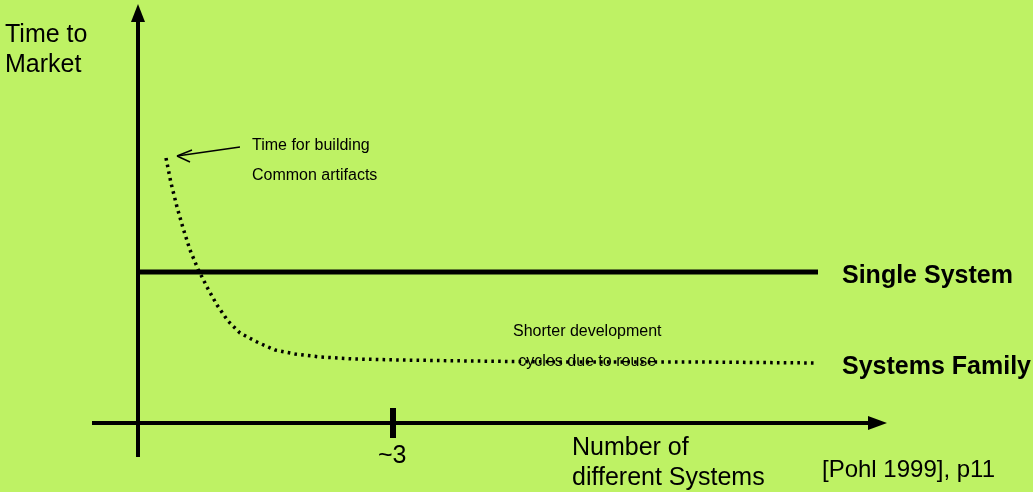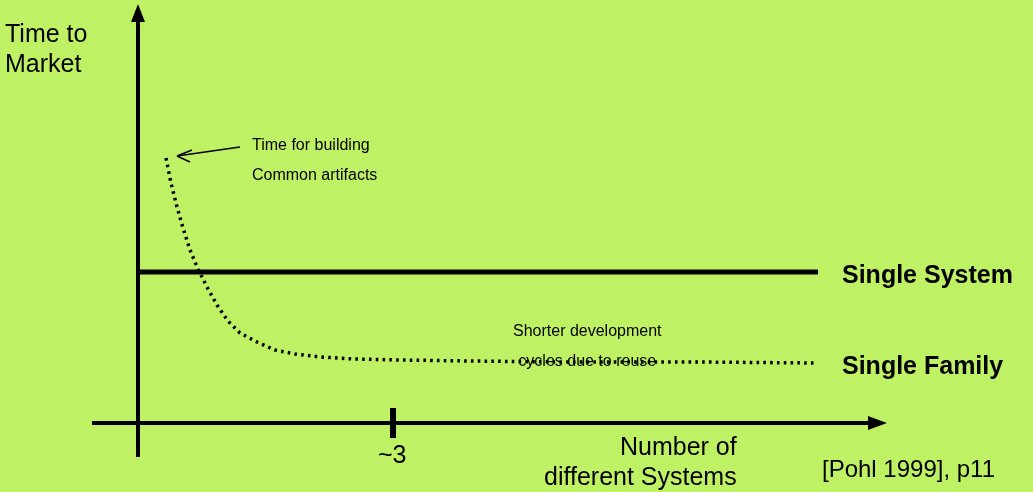--- a/index.html
+++ b/index.html
@@ -59,25 +59,24 @@
   .system-family-label {
     left: 842px;
     top: 351px;
   }
   .tick-label {
     left: 378px;
     top: 440px;
     font-size: 25px;
   }
   .xlabel {
-    left: 544px;
+    left: 572px;
     top: 431px;
     font-size: 25px;
     line-height: 30px;
-    text-align: right;
   }
   .citation {
     left: 822px;
     top: 455px;
     font-size: 24px;
     white-space: nowrap;
   }
 </style>
 </head>
 <body>
@@ -101,21 +100,21 @@
 Market</div>
 
   <div class="lbl annotation annotation-building">Time for building
 Common artifacts</div>
 
   <div class="lbl annotation annotation-reuse">Shorter development
 cycles due to reuse</div>
 
   <div class="lbl series-label single-system-label">Single System</div>
 
-  <div class="lbl series-label system-family-label">Single Family</div>
+  <div class="lbl series-label system-family-label">Systems Family</div>
 
   <div class="lbl tick-label">~3</div>
 
   <div class="lbl xlabel">Number of
 different Systems</div>
 
   <div class="lbl citation">[Pohl 1999], p11</div>
 
 </div>
 

